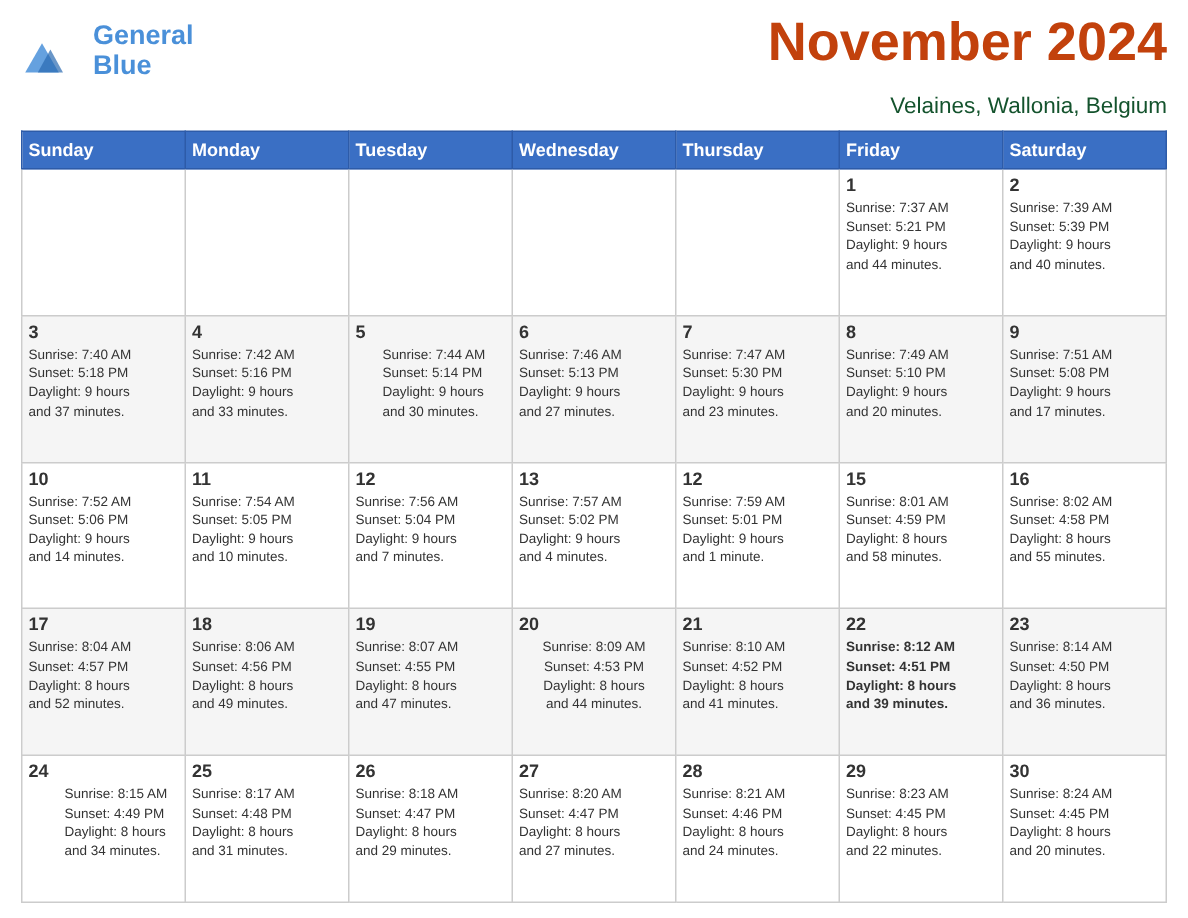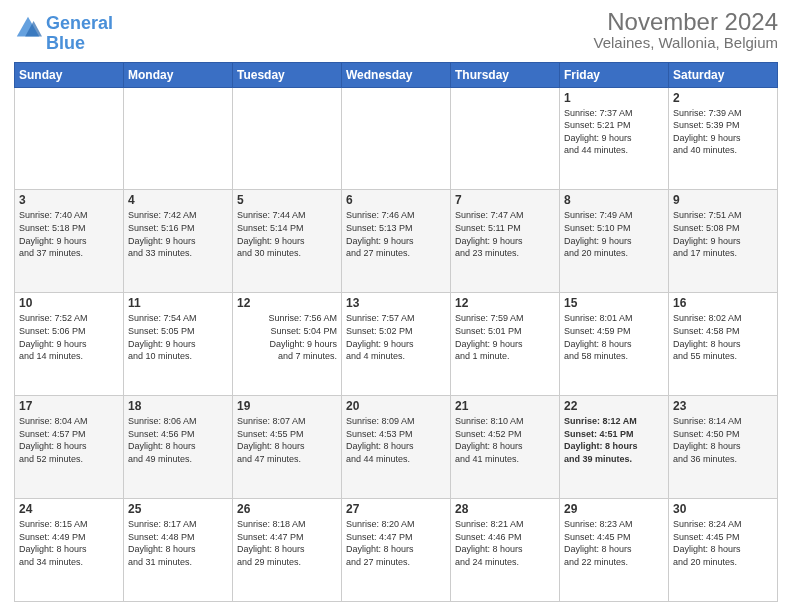--- a/index.html
+++ b/index.html
@@ -18,50 +18,50 @@
       flex-direction: column;
     }
     .header {
       display: flex;
       justify-content: space-between;
       align-items: flex-start;
       margin-bottom: 8px;
     }
     .logo {
       display: flex;
-      align-items: flex-start;
-      gap: 4px;
+      align-items: flex-end;
+      gap: 20px;
       padding-top: 4px;
     }
     .logo-text {
       font-size: 18px;
       font-weight: bold;
       color: #333;
       line-height: 1.1;
     }
     .logo-text span {
       color: #4a90d9;
     }
     .logo-icon {
       width: 28px;
       height: 28px;
     }
     .title-block {
       text-align: right;
     }
     .month-title {
-      font-size: 24px;
-      font-weight: 400;
-      color: #737373;
+      font-size: 36px;
+      font-weight: 700;
+      color: #c2410c;
       line-height: 1;
     }
     .location-title {
       font-size: 15px;
-      color: #737373;
-      margin-top: 0;
+      color: #14532d;
+      margin-top: 16px;
     }
     .calendar {
       flex: 1;
       border: 1px solid #ccc;
       border-collapse: collapse;
       width: 100%;
       table-layout: fixed;
     }
     .calendar th {
       background: #3a6fc4;
@@ -164,36 +164,36 @@
           </td>
           <td>
             <span class="day-num">4</span>
             <div class="day-info" style="white-space: pre-line;">Sunrise: 7:42 AM
 Sunset: 5:16 PM
 Daylight: 9 hours
 and 33 minutes.</div>
           </td>
           <td>
             <span class="day-num">5</span>
-            <div class="day-info" style="white-space: pre-line;">Sunrise: 7:44 AM
+            <div class="day-info" style="white-space: pre-line; margin-left: 18px;">Sunrise: 7:44 AM
 Sunset: 5:14 PM
 Daylight: 9 hours
 and 30 minutes.</div>
           </td>
           <td>
             <span class="day-num">6</span>
             <div class="day-info" style="white-space: pre-line;">Sunrise: 7:46 AM
 Sunset: 5:13 PM
 Daylight: 9 hours
 and 27 minutes.</div>
           </td>
           <td>
             <span class="day-num">7</span>
             <div class="day-info" style="white-space: pre-line;">Sunrise: 7:47 AM
-Sunset: 5:11 PM
+Sunset: 5:30 PM
 Daylight: 9 hours
 and 23 minutes.</div>
           </td>
           <td>
             <span class="day-num">8</span>
             <div class="day-info" style="white-space: pre-line;">Sunrise: 7:49 AM
 Sunset: 5:10 PM
 Daylight: 9 hours
 and 20 minutes.</div>
           </td>
@@ -215,21 +215,21 @@
           </td>
           <td>
             <span class="day-num">11</span>
             <div class="day-info" style="white-space: pre-line;">Sunrise: 7:54 AM
 Sunset: 5:05 PM
 Daylight: 9 hours
 and 10 minutes.</div>
           </td>
           <td>
             <span class="day-num">12</span>
-            <div class="day-info" style="white-space: pre-line; text-align: right;">Sunrise: 7:56 AM
+            <div class="day-info" style="white-space: pre-line;">Sunrise: 7:56 AM
 Sunset: 5:04 PM
 Daylight: 9 hours
 and 7 minutes.</div>
           </td>
           <td>
             <span class="day-num">13</span>
             <div class="day-info" style="white-space: pre-line;">Sunrise: 7:57 AM
 Sunset: 5:02 PM
 Daylight: 9 hours
 and 4 minutes.</div>
@@ -273,21 +273,21 @@
           </td>
           <td>
             <span class="day-num">19</span>
             <div class="day-info" style="white-space: pre-line;">Sunrise: 8:07 AM
 Sunset: 4:55 PM
 Daylight: 8 hours
 and 47 minutes.</div>
           </td>
           <td>
             <span class="day-num">20</span>
-            <div class="day-info" style="white-space: pre-line;">Sunrise: 8:09 AM
+            <div class="day-info" style="white-space: pre-line; text-align: center;">Sunrise: 8:09 AM
 Sunset: 4:53 PM
 Daylight: 8 hours
 and 44 minutes.</div>
           </td>
           <td>
             <span class="day-num">21</span>
             <div class="day-info" style="white-space: pre-line;">Sunrise: 8:10 AM
 Sunset: 4:52 PM
 Daylight: 8 hours
 and 41 minutes.</div>
@@ -303,21 +303,21 @@
             <span class="day-num">23</span>
             <div class="day-info" style="white-space: pre-line;">Sunrise: 8:14 AM
 Sunset: 4:50 PM
 Daylight: 8 hours
 and 36 minutes.</div>
           </td>
         </tr>
         <tr>
           <td>
             <span class="day-num">24</span>
-            <div class="day-info" style="white-space: pre-line;">Sunrise: 8:15 AM
+            <div class="day-info" style="white-space: pre-line; margin-left: 24px;">Sunrise: 8:15 AM
 Sunset: 4:49 PM
 Daylight: 8 hours
 and 34 minutes.</div>
           </td>
           <td>
             <span class="day-num">25</span>
             <div class="day-info" style="white-space: pre-line;">Sunrise: 8:17 AM
 Sunset: 4:48 PM
 Daylight: 8 hours
 and 31 minutes.</div>

